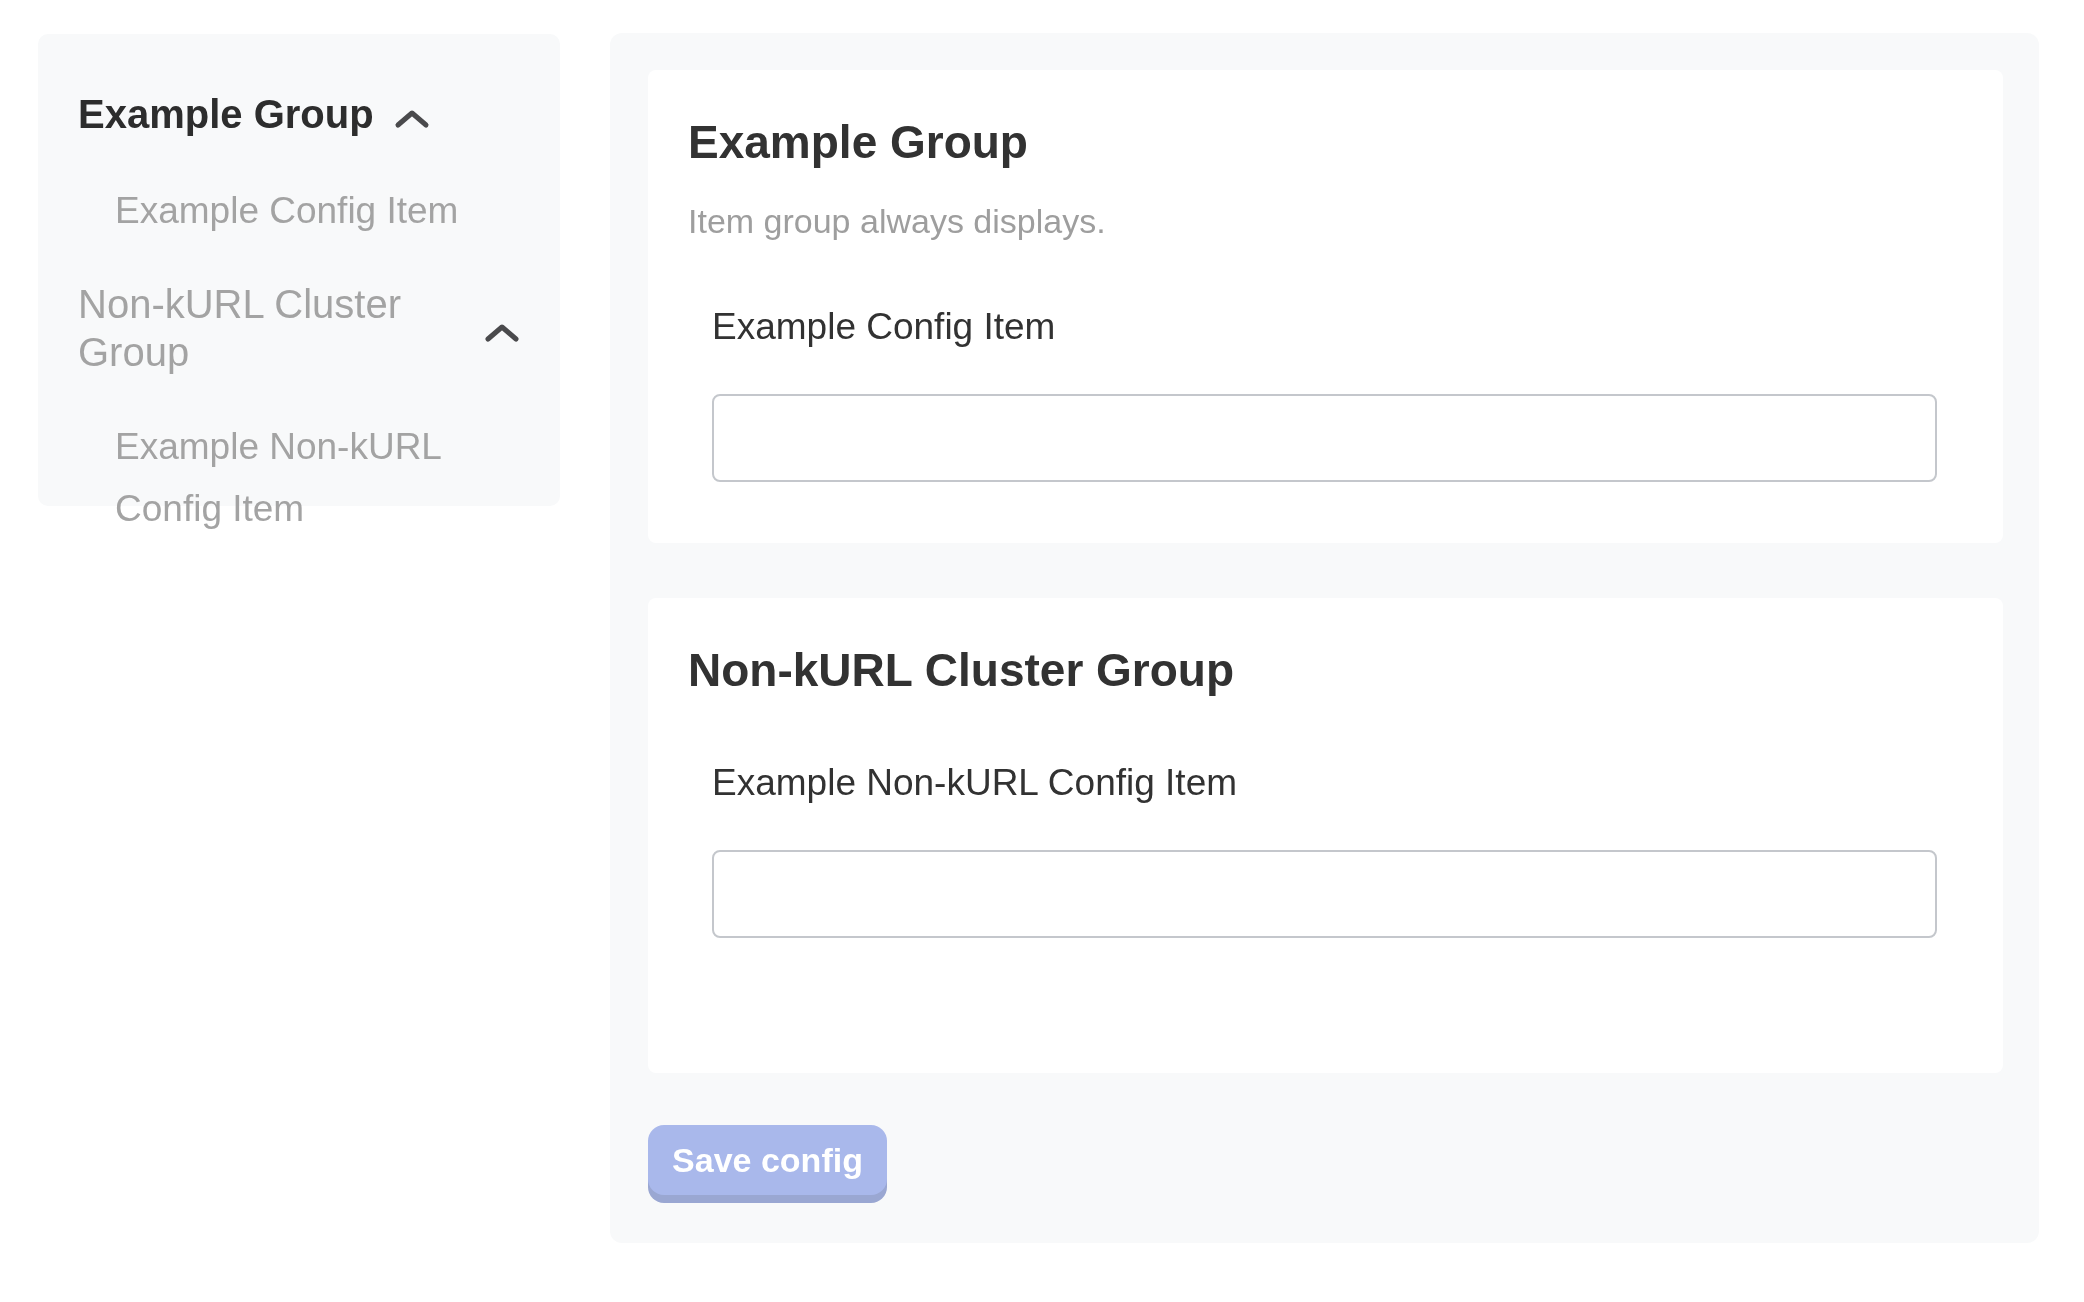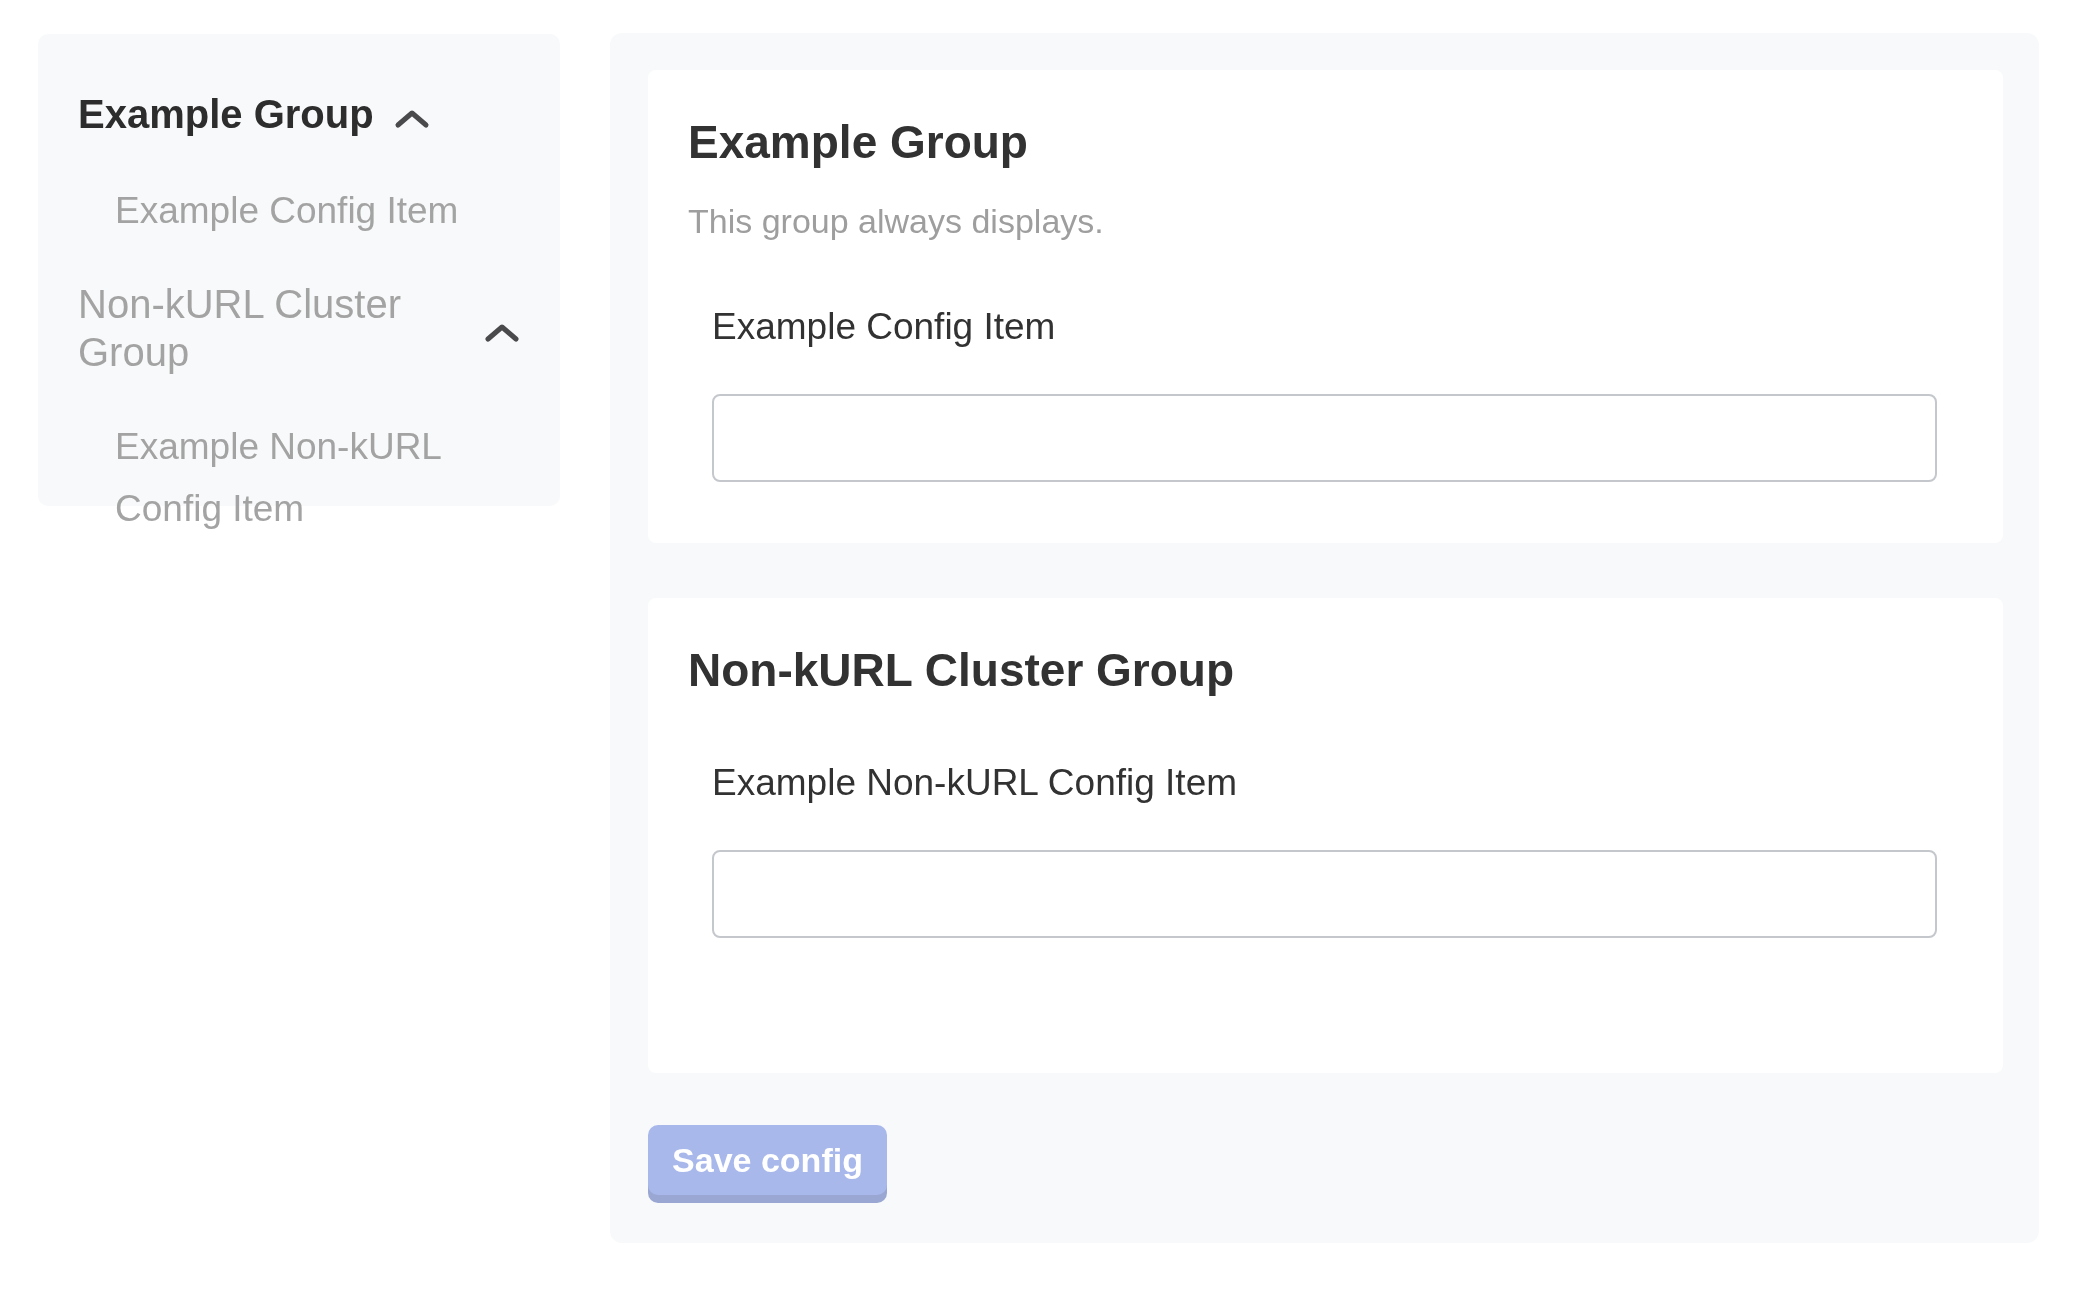--- a/index.html
+++ b/index.html
@@ -33,21 +33,21 @@
   .config-item .item-label { font-size:37px; line-height:46px;
     font-weight:500; color:#323232; }
   .config-item input[type="text"] { display:block; margin-top:44px;
     width:calc(100% - 26px); height:88px; background:#ffffff;
     border:2px solid #c4c7cc; border-radius:8px; outline:none;
     font-size:34px; color:#323232; padding:0 24px;
     font-family:"Liberation Sans", sans-serif; }
 
   
   .save-btn { position:absolute; left:38px; top:1092px; width:239px; height:70px;
-    background:#a9b8eb; border:none; border-radius:10px;
+    background:#a9b8eb; border:none; border-radius:16px;
     box-shadow:0 8px 0 #9aa7d2; cursor:pointer;
     display:flex; align-items:center; justify-content:center;
     font-family:"Liberation Sans", sans-serif;
     font-size:34px; font-weight:bold; color:#ffffff; }
 </style>
 </head>
 <body>
 
 <nav class="sidebar">
 
@@ -76,21 +76,21 @@
   <div class="side-child">
     <span>Example Non-kURL Config Item</span>
   </div>
 
 </nav>
 
 <main class="main-panel">
 
   <section class="card card-1">
     <h2>Example Group</h2>
-    <p class="desc">This group always displays.</p>
+    <p class="desc">Item group always displays.</p>
     <div class="config-item">
       <div class="item-label">Example Config Item</div>
       <input type="text" value="" style="">
     </div>
   </section>
 
   <section class="card card-2">
     <h2>Non-kURL Cluster Group</h2>
     <div class="config-item">
       <div class="item-label">Example Non-kURL Config Item</div>

